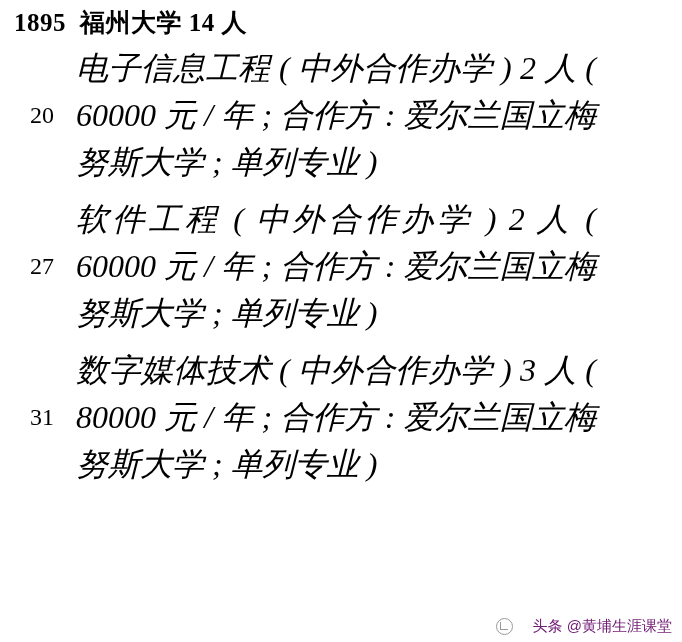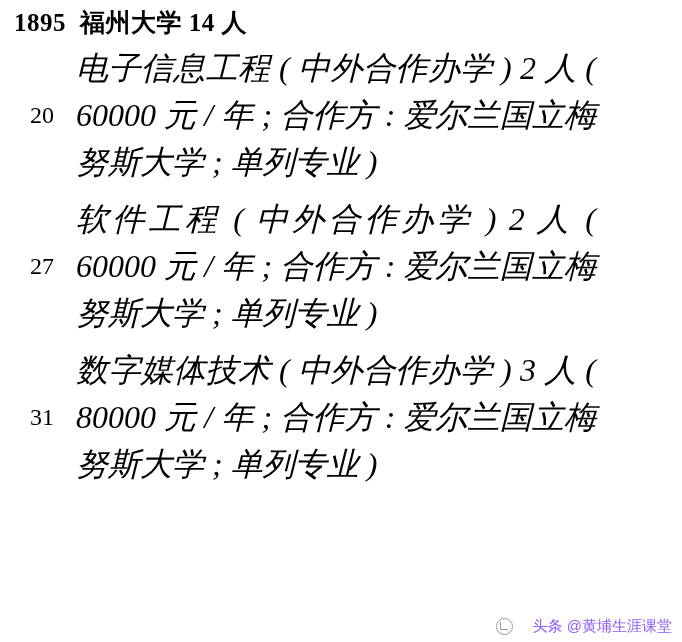--- a/index.html
+++ b/index.html
@@ -59,21 +59,21 @@
     font-family: "Liberation Serif", "DejaVu Serif", serif;
     letter-spacing: 0px;
     text-align: justify;
     max-width: 520px;
   }
   .watermark {
     position: absolute;
     right: 10px;
     bottom: 6px;
     font-size: 15px;
-    color: #8b5cf6;
+    color: #701a75;
     font-family: "Liberation Sans", sans-serif;
     font-style: normal;
     display: flex;
     align-items: center;
     gap: 20px;
   }
   .wm-icon {
     display: inline-block;
     width: 15px;
     height: 15px;

